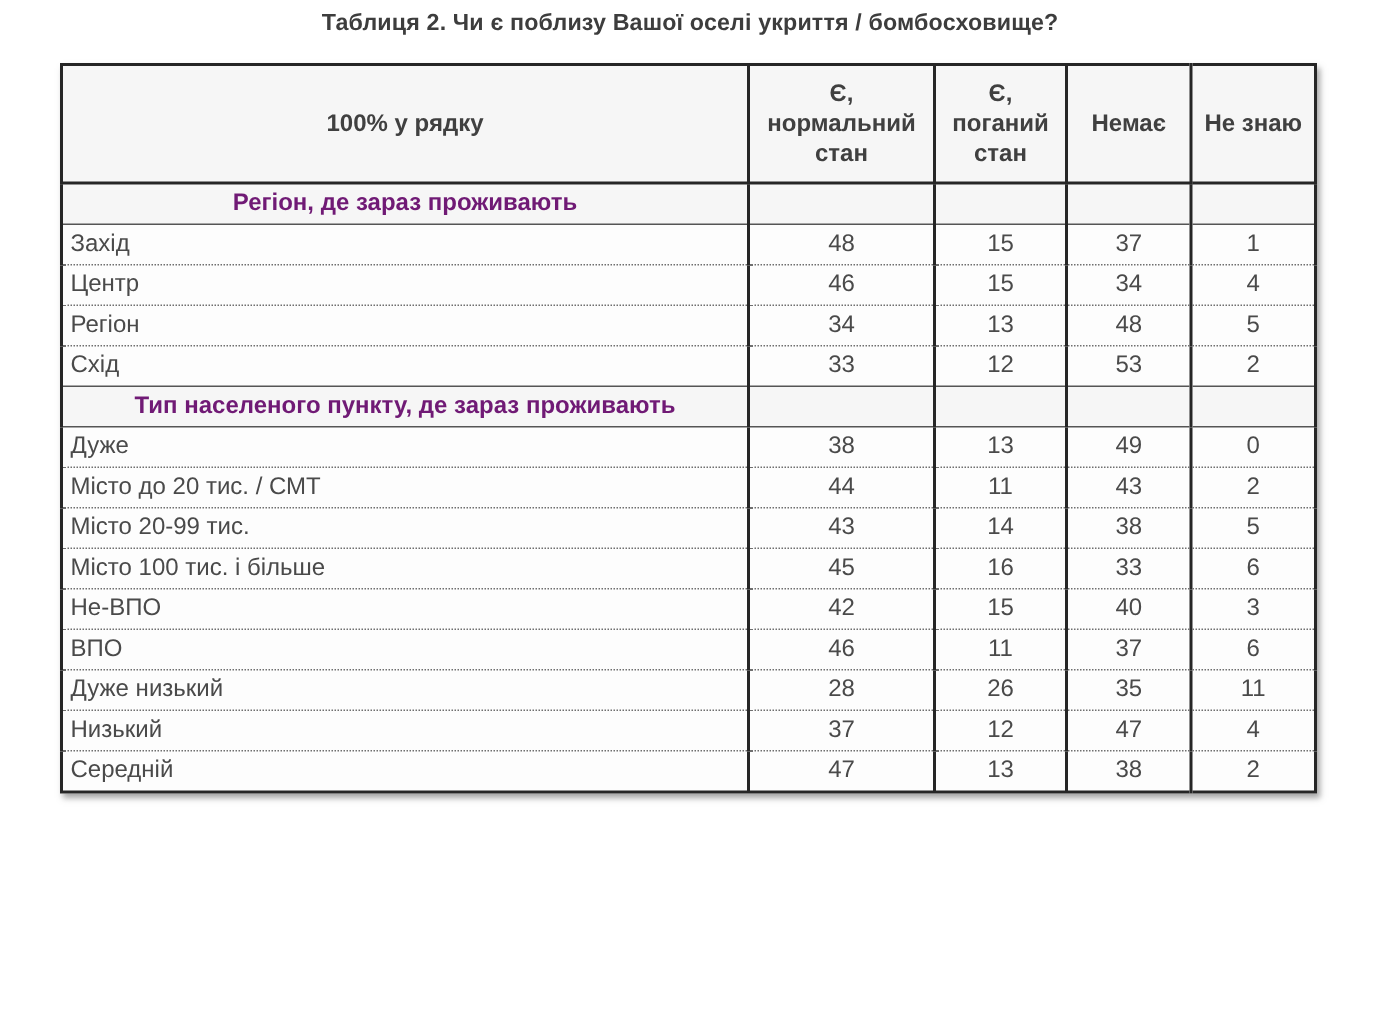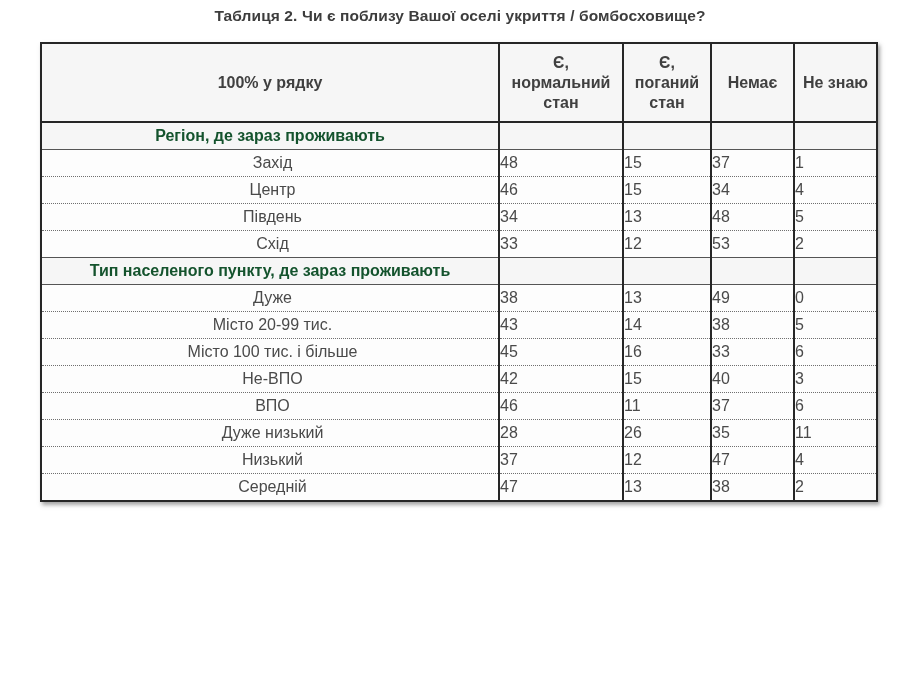--- a/index.html
+++ b/index.html
@@ -61,36 +61,36 @@
     line-height: 1.25;
     padding: 2px 3px;
   }
   tbody td {
     height: 26px;
     vertical-align: middle;
   }
   tr.section-row td {
     background: #f6f6f6;
     font-weight: bold;
-    color: #14532d;
+    color: #701a75;
     text-align: center;
     border-top: 1px solid #555555;
     border-bottom: 1px solid #555555;
   }
   tr.data-row td {
     background: #fdfdfd;
     border-top: 1px dotted #6f6f6f;
   }
   tr.data-row td.row-label {
-    text-align: center;
+    text-align: left;
     padding-left: 5px;
     margin-top: 36px;
   }
   tr.data-row td.value {
-    text-align: left;
+    text-align: center;
   }
   tbody tr:first-child td { border-top: none; }
 </style>
 </head>
 <body>
 
 <div class="page">
   <h2 class="page-title">Таблиця 2. Чи є поблизу Вашої оселі укриття / бомбосховище?</h2>
 
   <table class="data-table">
@@ -126,21 +126,21 @@
           <td class="value">1</td>
         </tr>
         <tr class="data-row">
           <td class="row-label">Центр</td>
           <td class="value">46</td>
           <td class="value">15</td>
           <td class="value">34</td>
           <td class="value">4</td>
         </tr>
         <tr class="data-row">
-          <td class="row-label">Південь</td>
+          <td class="row-label">Регіон</td>
           <td class="value">34</td>
           <td class="value">13</td>
           <td class="value">48</td>
           <td class="value">5</td>
         </tr>
         <tr class="data-row">
           <td class="row-label">Схід</td>
           <td class="value">33</td>
           <td class="value">12</td>
           <td class="value">53</td>
@@ -154,20 +154,27 @@
           <td></td>
         </tr>
         <tr class="data-row">
           <td class="row-label">Дуже</td>
           <td class="value">38</td>
           <td class="value">13</td>
           <td class="value">49</td>
           <td class="value">0</td>
         </tr>
         <tr class="data-row">
+          <td class="row-label">Місто до 20 тис. / СМТ</td>
+          <td class="value">44</td>
+          <td class="value">11</td>
+          <td class="value">43</td>
+          <td class="value">2</td>
+        </tr>
+        <tr class="data-row">
           <td class="row-label">Місто 20-99 тис.</td>
           <td class="value">43</td>
           <td class="value">14</td>
           <td class="value">38</td>
           <td class="value">5</td>
         </tr>
         <tr class="data-row">
           <td class="row-label">Місто 100 тис. і більше</td>
           <td class="value">45</td>
           <td class="value">16</td>

